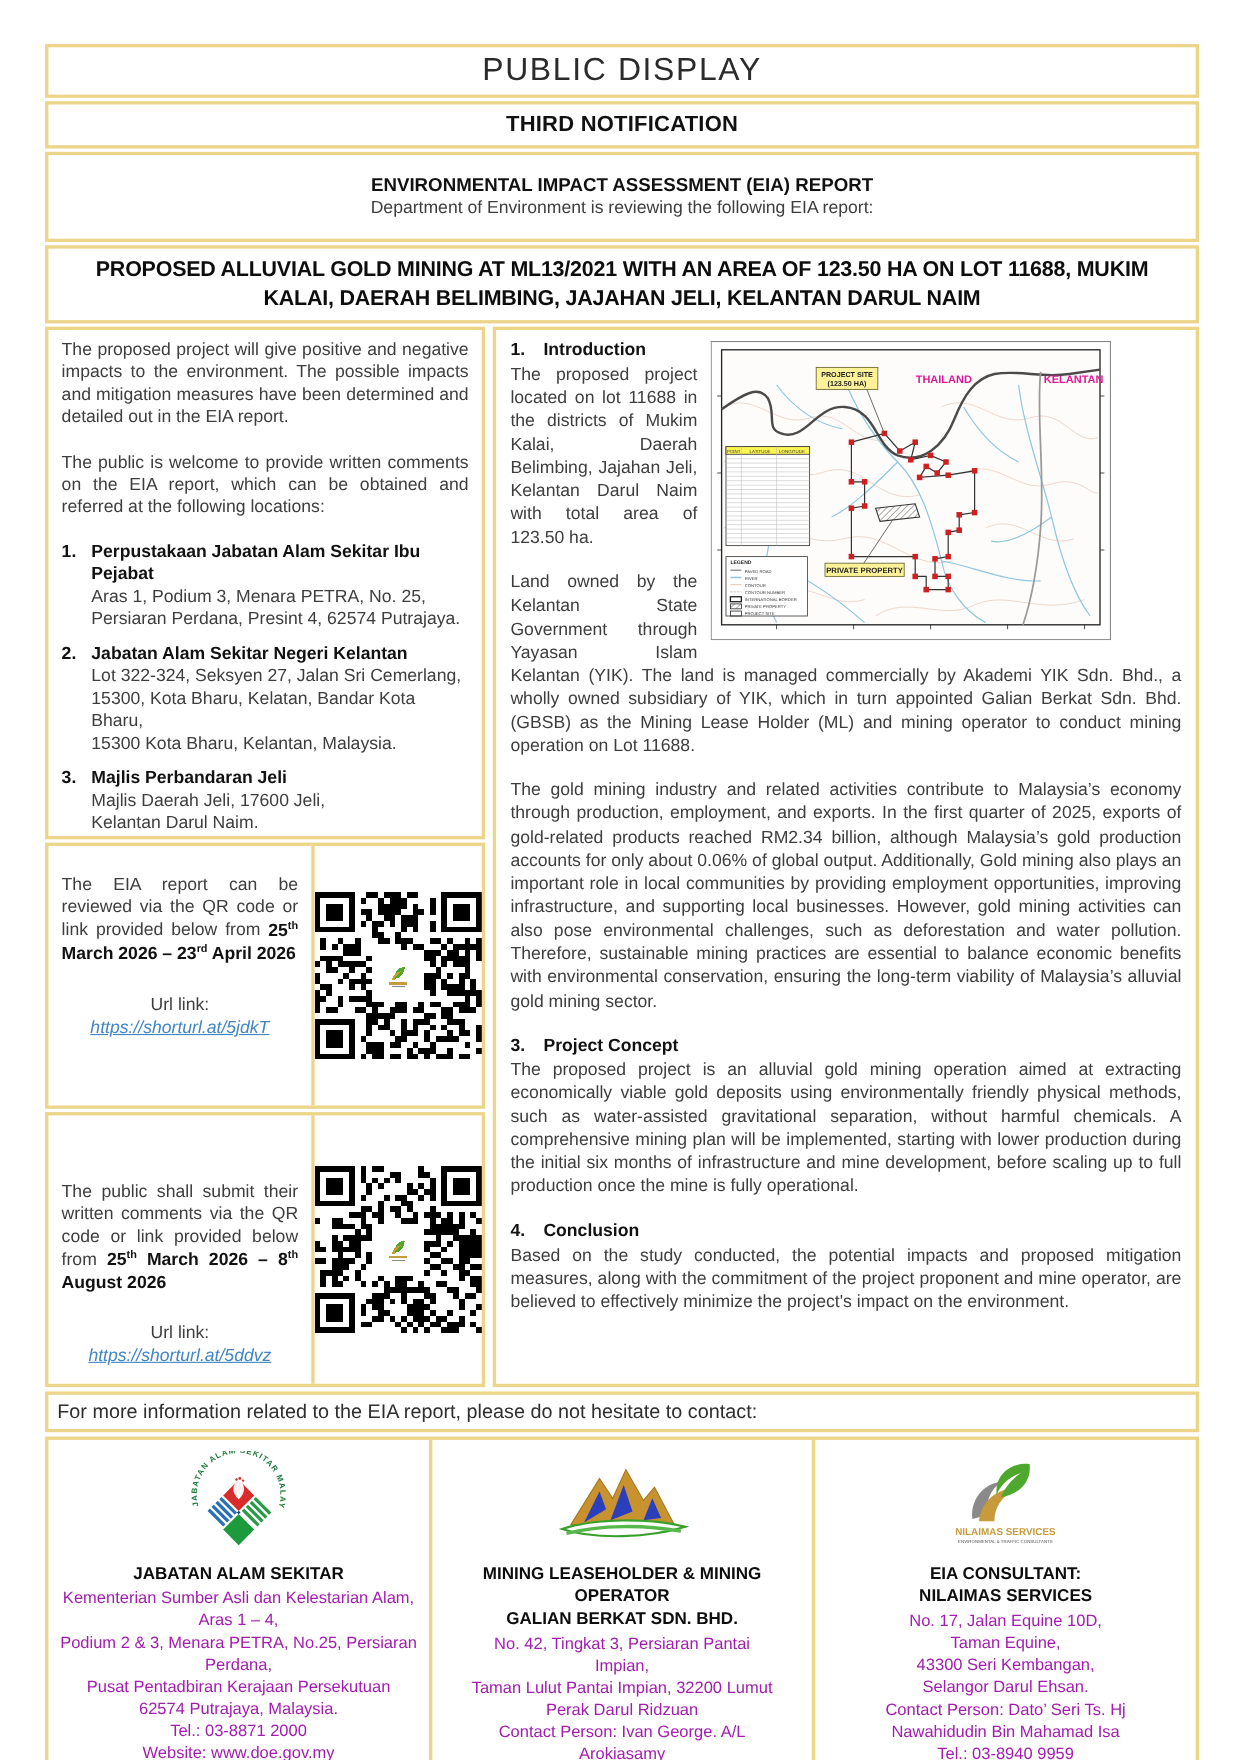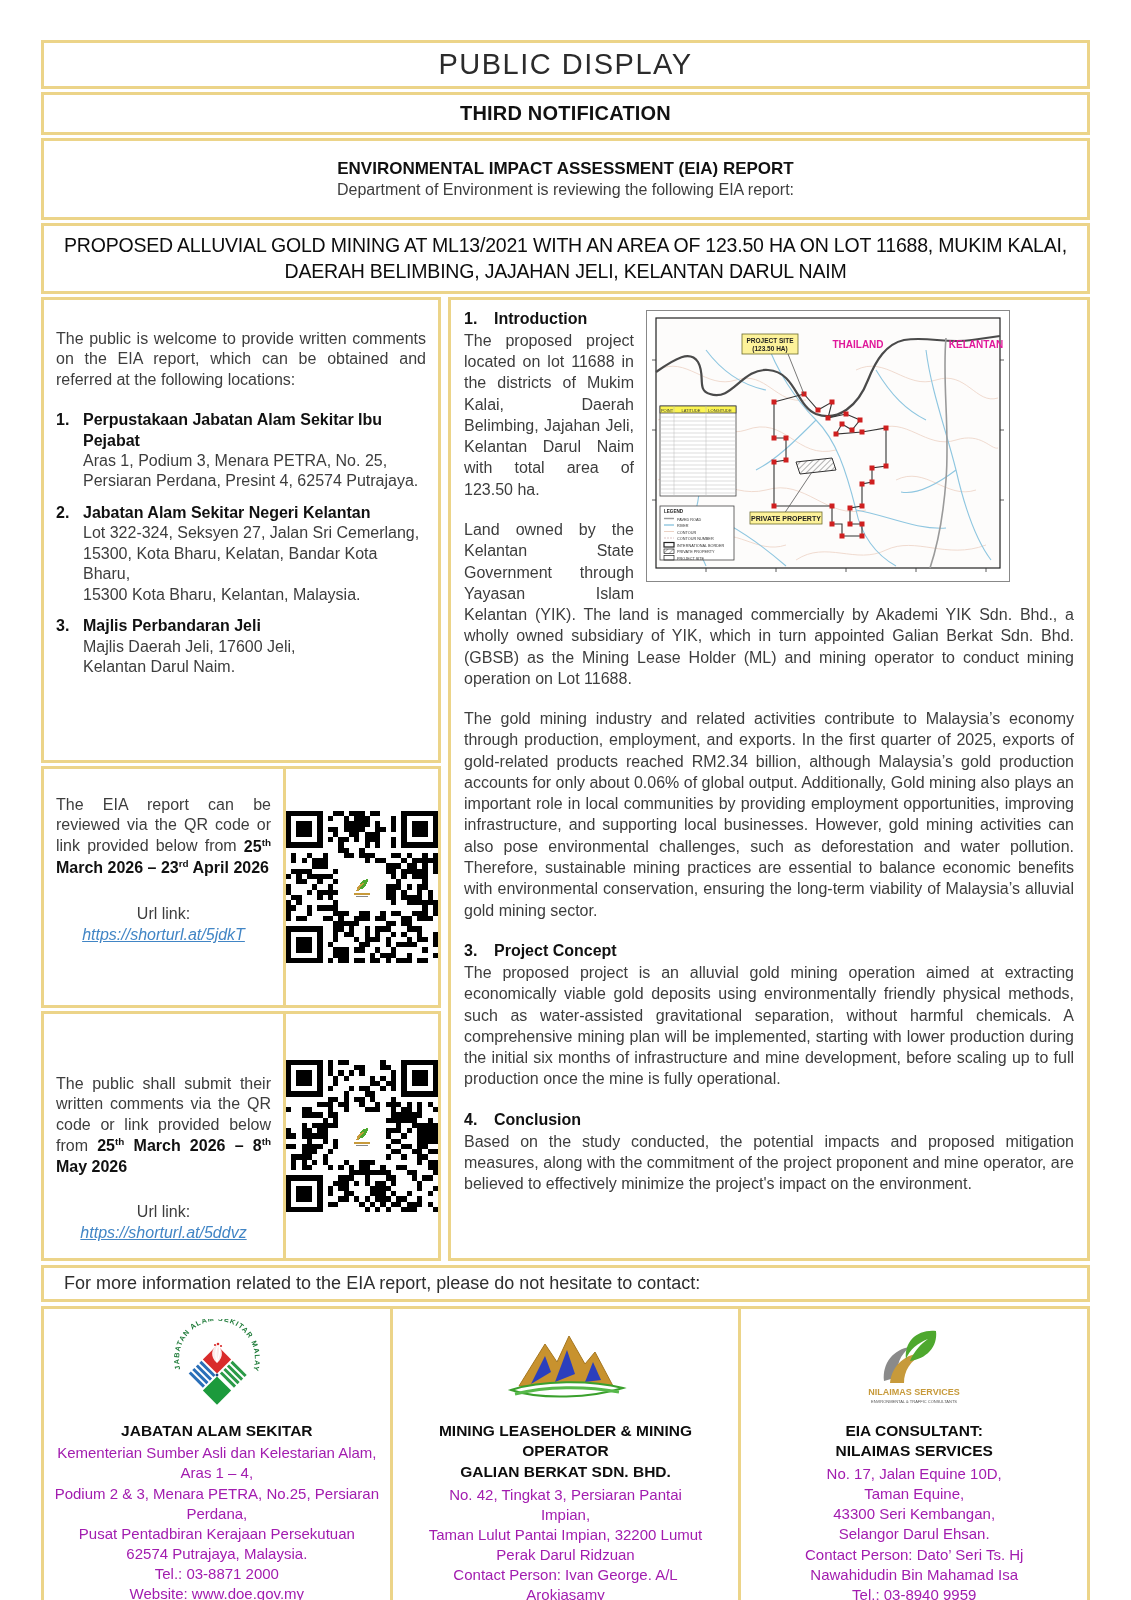--- a/index.html
+++ b/index.html
@@ -8,21 +8,21 @@
   .page { width:1131px; height:1600px; padding:40px 41px 14px 41px; overflow:hidden; }
   .gbox { border:3px solid #ecd489; background:#fff; }
   .mb { margin-bottom:3px; }
 
   
   .h1box { padding:7px 4px; text-align:center; font-size:20px; font-weight:bold; color:#111; letter-spacing:.2px; }
   .h2box { padding:5px 4px; text-align:center; font-size:29px; font-weight:400; color:#2b2b2b; letter-spacing:1.5px; }
   .h3box { padding:18px 4px; text-align:center; }
   .h3box .l1 { font-size:17px; font-weight:bold; color:#111; }
   .h3box .l2 { font-size:16px; color:#3d3d3d; margin-top:2px; }
-  .h4box { padding:6px 10px; text-align:center; font-size:19.5px; font-weight:normal; color:#0d0d0d; line-height:1.35; letter-spacing:-0.2px; }
+  .h4box { padding:6px 10px; text-align:center; font-size:19.5px; font-weight:bold; color:#0d0d0d; line-height:1.35; letter-spacing:-0.2px; }
 
   
   .main { display:flex; gap:7px; margin-bottom:4px; }
   .leftcol { width:400px; display:flex; flex-direction:column; }
   .lefttop { padding:9px 12px; font-size:16px; line-height:1.28; height:466px; }
   .para { text-align:justify; }
   .gap { height:20px; }
   .loc { display:flex; margin-bottom:11px; }
   .loc .num { width:27px; font-weight:bold; color:#111; flex:none; }
   .loc .body .nm { font-weight:bold; color:#111; }
@@ -42,21 +42,21 @@
   .qrwrap svg { width:152px; height:152px; display:block; }
 
   .rightcol { flex:1; padding:8px 13px; font-size:16px; line-height:1.33; }
   .mapfloat { float:right; width:428px; margin:2px 0 8px 12px;border-radius:10px; }
   .sechead { font-weight:bold; color:#111; margin-bottom:1px; }
   .sechead .snum { display:inline-block; min-width:30px; }
   .secgap { height:19px; }
   sup.sp { font-size:0.62em; vertical-align:super; }
 
   
-  .contactbox { padding:5px 20px; font-size:18px; color:#2e2e2e; margin-bottom:4px; }
+  .contactbox { padding:5px 8px; font-size:18px; color:#2e2e2e; margin-bottom:4px; }
   .footer { display:flex; gap:0; height:352px; }
   .fcol { flex:1; padding:10px 8px 8px 8px; text-align:center; font-size:15px; line-height:1.34; }
   .fcol + .fcol { border-left:3px solid #ecd489; }
   .fcol .ftitle { font-weight:bold; color:#0d0d0d; font-size:15.5px; margin-top:6px; white-space:pre-line; }
   .fcol .flines { margin-top:2px; white-space:pre-line; color:#a21caf; }
   .logo { height:96px; display:flex; align-items:center; justify-content:center; }
 
   
   .mapsvg { width:364px; height:272px; display:block; background:#fff; }
 </style>
@@ -70,20 +70,21 @@
   <div class="gbox h3box mb">
     <div class="l1">ENVIRONMENTAL IMPACT ASSESSMENT (EIA) REPORT</div>
     <div class="l2">Department of Environment is reviewing the following EIA report:</div>
   </div>
   <div class="gbox h4box mb">PROPOSED ALLUVIAL GOLD MINING AT ML13/2021 WITH AN AREA OF 123.50 HA ON LOT 11688, MUKIM KALAI, DAERAH BELIMBING, JAJAHAN JELI, KELANTAN DARUL NAIM</div>
 
   <div class="main">
 
     <div class="leftcol">
       <div class="gbox lefttop">
+        <div class="para">The proposed project will give positive and negative impacts to the environment. The possible impacts and mitigation measures have been determined and detailed out in the EIA report.</div>
         <div class="gap"></div>
         <div class="para">The public is welcome to provide written comments on the EIA report, which can be obtained and referred at the following locations:</div>
         <div class="gap"></div>
         <div class="loc">
           <span class="num">1.</span>
           <div class="body">
             <div class="nm">Perpustakaan Jabatan Alam Sekitar Ibu Pejabat</div>
             <div class="lines">Aras 1, Podium 3, Menara PETRA, No. 25,
 Persiaran Perdana, Presint 4, 62574 Putrajaya.</div>
           </div>
@@ -412,21 +413,21 @@
                   <rect x="7" y="22" width="12" height="1" fill="#888"></rect>
                 </g>
               </svg>
             </div>
         </div>
       </div>
 
       <div class="gbox qrbox second">
         <div class="qrtext">
           <div class="tj">
-            <span>The public shall submit their written comments via the QR code or link provided below from </span><b><span>25</span><sup class="sp">th</sup><span> March 2026 – 8</span><sup class="sp">th</sup><span> May 2026</span></b>
+            <span>The public shall submit their written comments via the QR code or link provided below from </span><b><span>25</span><sup class="sp">th</sup><span> March 2026 – 8</span><sup class="sp">th</sup><span> August 2026</span></b>
           </div>
           <div class="urlblock">
             <div>Url link:</div>
             <a class="urllink" href="#">https://shorturl.at/5ddvz</a>
           </div>
         </div>
         <div class="qrcell">
           <div class="qrwrap">
               <svg viewBox="0 0 152 152" shape-rendering="crispEdges">
                 <rect x="41.93103448275862" y="0" width="5.241379310344827" height="5.241379310344827" fill="#000"></rect>

